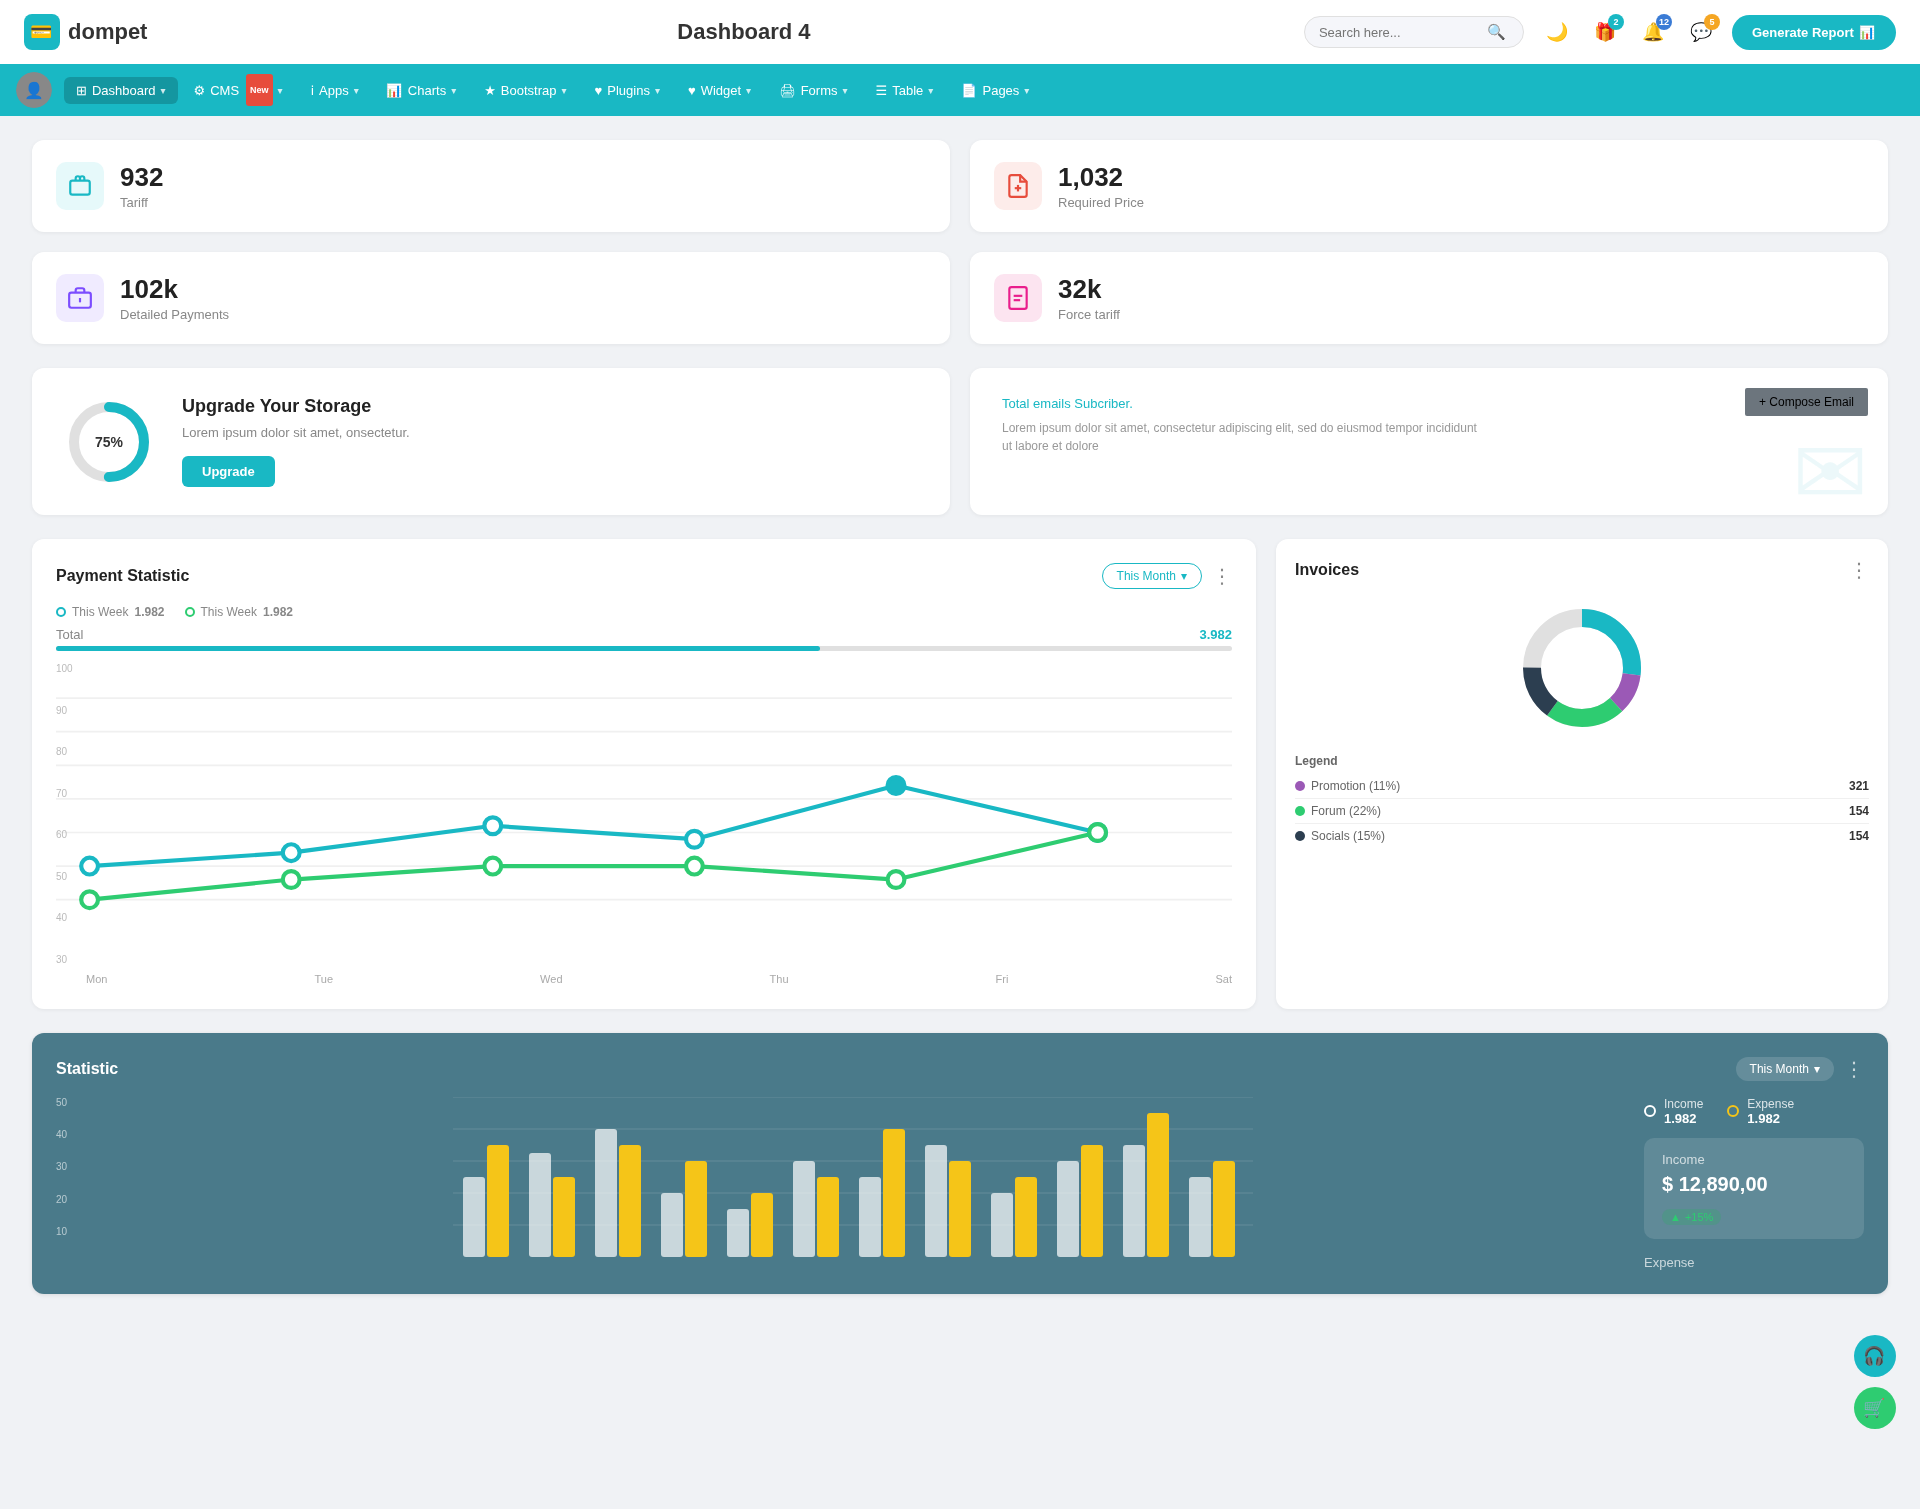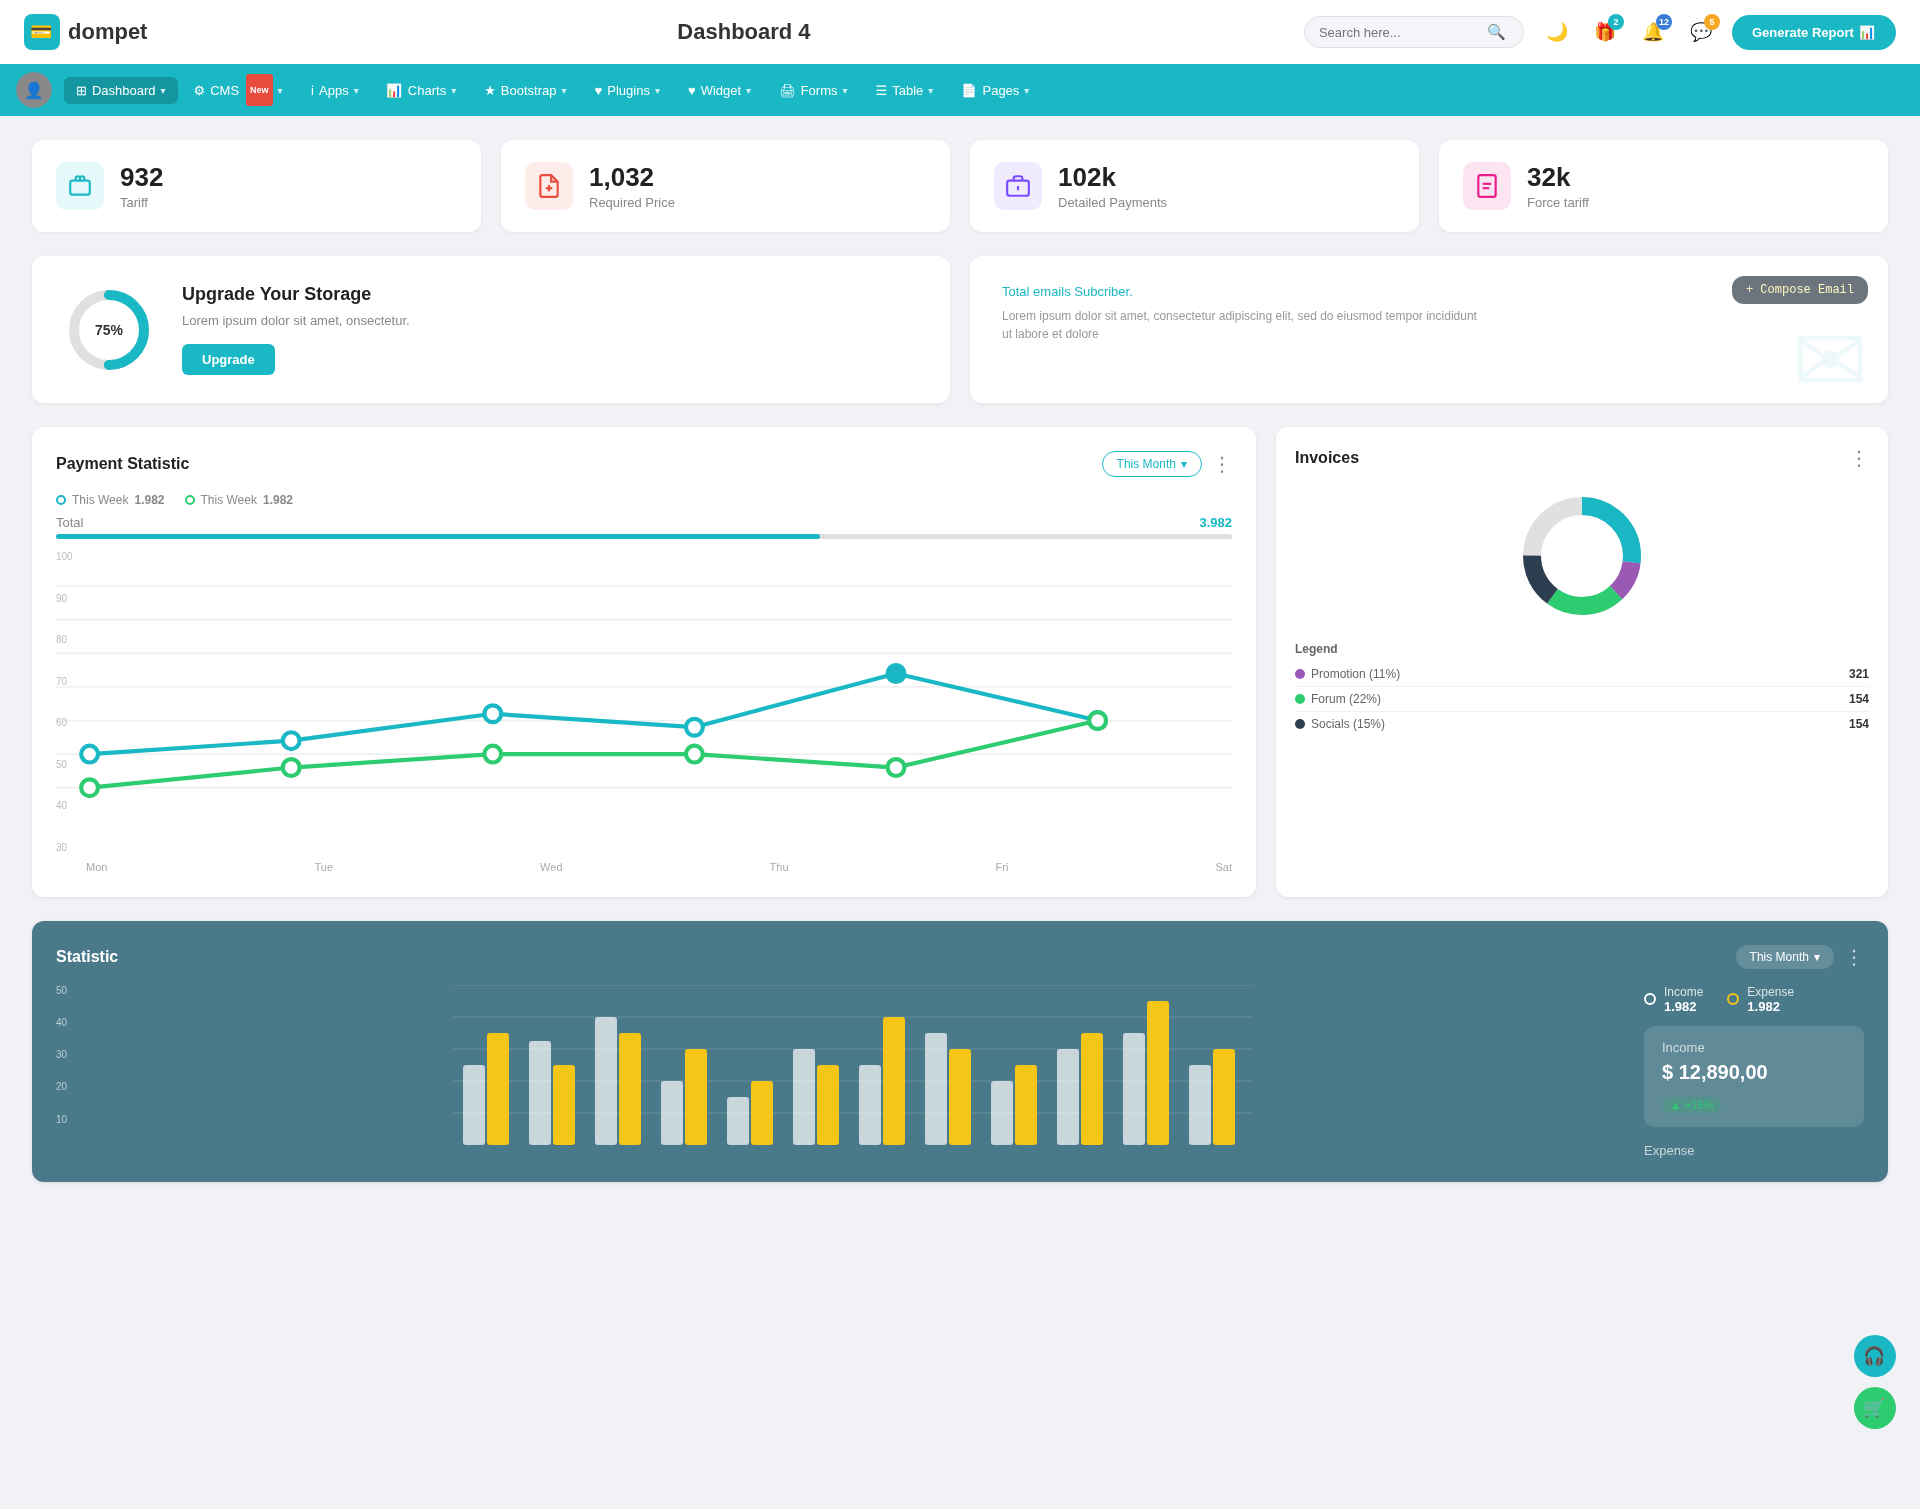--- a/index.html
+++ b/index.html
@@ -41,41 +41,41 @@
     .nav-avatar-img { width: 100%; height: 100%; background: #888; border-radius: 50%; display: flex; align-items: center; justify-content: center; color: #fff; font-size: 16px; }
     .nav-item { display: flex; align-items: center; gap: 5px; color: #fff; padding: 6px 12px; border-radius: 6px; cursor: pointer; font-size: 13px; font-weight: 500; white-space: nowrap; }
     .nav-item.active { background: rgba(0,0,0,0.18); }
     .nav-item .arrow { font-size: 10px; opacity: 0.8; }
     .new-badge { background: #e74c3c; color: #fff; font-size: 9px; font-weight: 700; border-radius: 3px; padding: 11px 4px; margin-left: 2px; }
 
     
     .main-content { padding: 24px 32px; }
 
     
-    .stat-cards { display: grid; grid-template-columns: repeat(4, 1fr); gap: 20px; margin-bottom: 24px; }
+    .stat-cards { display: grid; grid-template-columns: repeat(2, 1fr); gap: 20px; margin-bottom: 24px; }
     .stat-card { background: #fff; border-radius: 12px; padding: 22px 24px; display: flex; align-items: center; gap: 16px; box-shadow: 0 1px 4px rgba(0,0,0,0.06); }
     .stat-icon { width: 48px; height: 48px; border-radius: 10px; display: flex; align-items: center; justify-content: center; font-size: 22px; flex-shrink: 0; }
     .stat-icon.teal { background: #e6f9fa; color: #19b8c4; }
     .stat-icon.red { background: #fdecea; color: #e74c3c; }
     .stat-icon.purple { background: #f0ebff; color: #7c4dff; }
     .stat-icon.pink { background: #fce4f0; color: #e91e8c; }
     .stat-value { font-size: 26px; font-weight: 700; color: #222; line-height: 1.2; }
     .stat-label { font-size: 13px; color: #888; margin-top: 2px; }
 
     
     .middle-row { display: grid; grid-template-columns: 1fr 1fr; gap: 20px; margin-bottom: 24px; }
     .storage-card { background: #fff; border-radius: 12px; padding: 28px 32px; box-shadow: 0 1px 4px rgba(0,0,0,0.06); display: flex; align-items: center; gap: 28px; }
     .donut-container { position: relative; width: 90px; height: 90px; flex-shrink: 0; }
     .donut-label { position: absolute; top: 50%; left: 50%; transform: translate(-50%,-50%); font-size: 14px; font-weight: 700; color: #333; }
     .storage-info h3 { font-size: 18px; font-weight: 700; color: #222; margin-bottom: 8px; }
     .storage-info p { font-size: 13px; color: #888; margin-bottom: 16px; }
     .upgrade-btn { background: #19b8c4; color: #fff; border: none; border-radius: 6px; padding: 8px 20px; font-size: 13px; font-weight: 600; cursor: pointer; }
 
     .email-card { background: #fff; border-radius: 12px; padding: 28px 32px; box-shadow: 0 1px 4px rgba(0,0,0,0.06); position: relative; overflow: hidden; }
-    .email-compose-btn { position: absolute; top: 20px; right: 20px; background: #6c757d; color: #fef9c3; border: none; border-radius: 12px; padding: 7px 14px; font-size: 12px; cursor: pointer; font-family: Liberation Mono, monospace; }
+    .email-compose-btn { position: absolute; top: 20px; right: 20px; background: #6c757d; color: #000000; border: none; border-radius: 2px; padding: 7px 14px; font-size: 12px; cursor: pointer; }
     .email-count { font-size: 32px; font-weight: 700; color: #222; margin-bottom: 4px; }
     .email-sub { font-size: 13px; color: #19b8c4; margin-bottom: 8px; }
     .email-desc { font-size: 12px; color: #999; max-width: 480px; line-height: 1.5; }
     .email-icon-bg { position: absolute; bottom: -10px; right: 20px; font-size: 90px; color: #e8f7f9; opacity: 0.8; }
 
     
     .payment-row { display: grid; grid-template-columns: 2fr 1fr; gap: 20px; margin-bottom: 24px; }
     .payment-card { background: #fff; border-radius: 12px; padding: 24px; box-shadow: 0 1px 4px rgba(0,0,0,0.06); }
     .card-header { display: flex; align-items: center; justify-content: space-between; margin-bottom: 16px; }
     .card-title { font-size: 16px; font-weight: 700; color: #222; }

